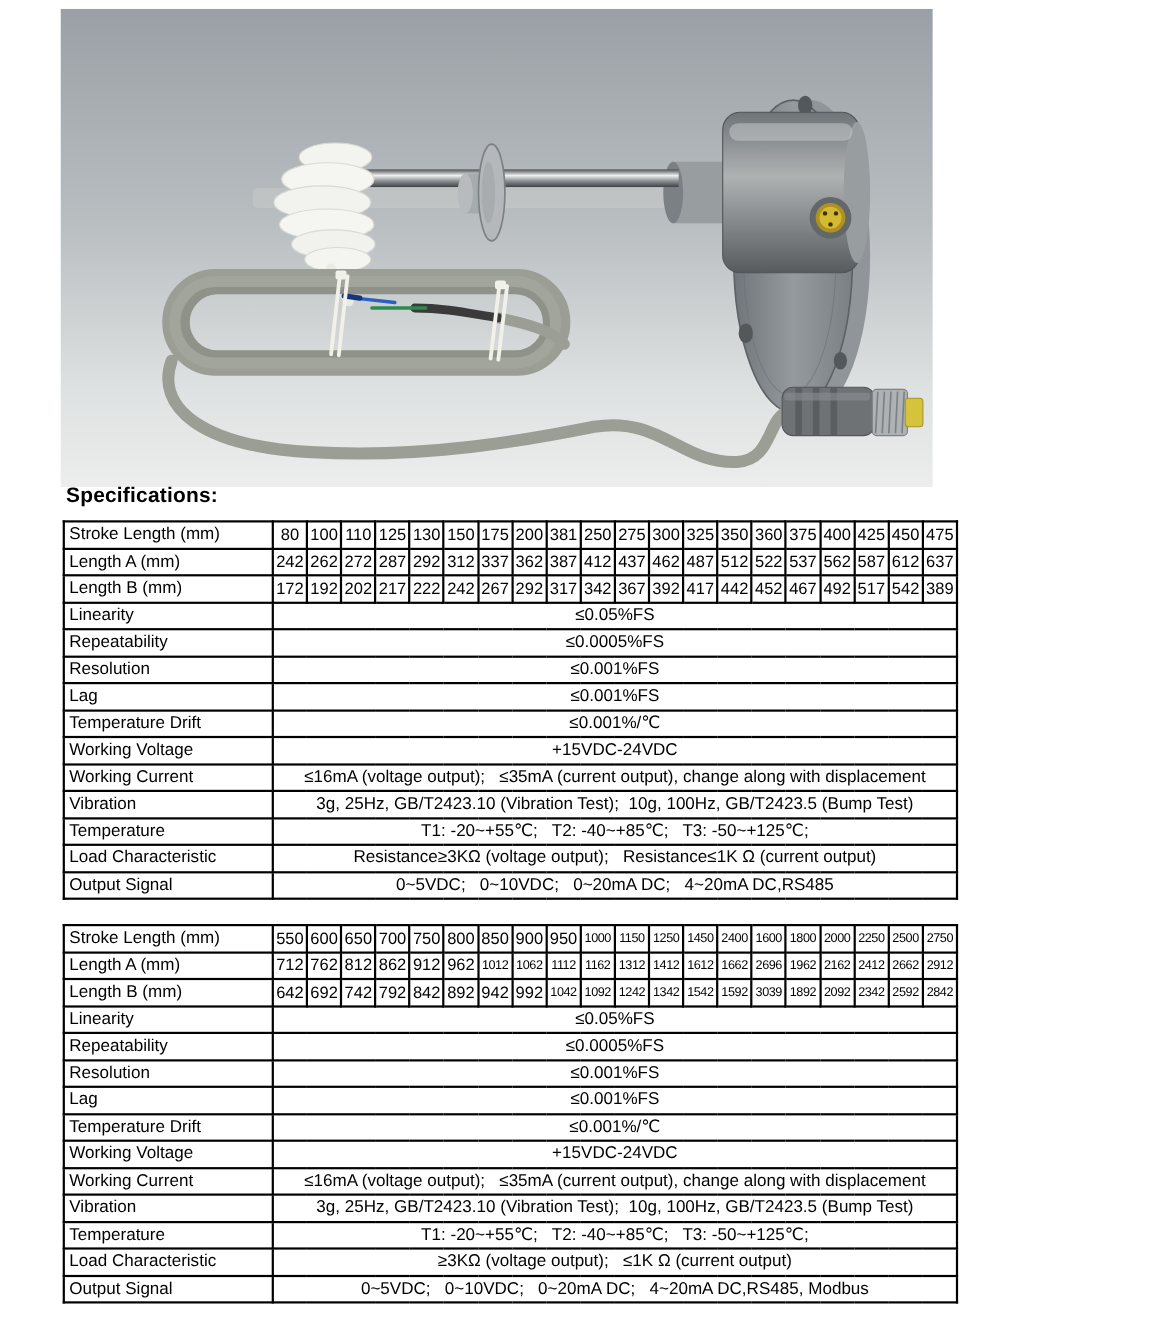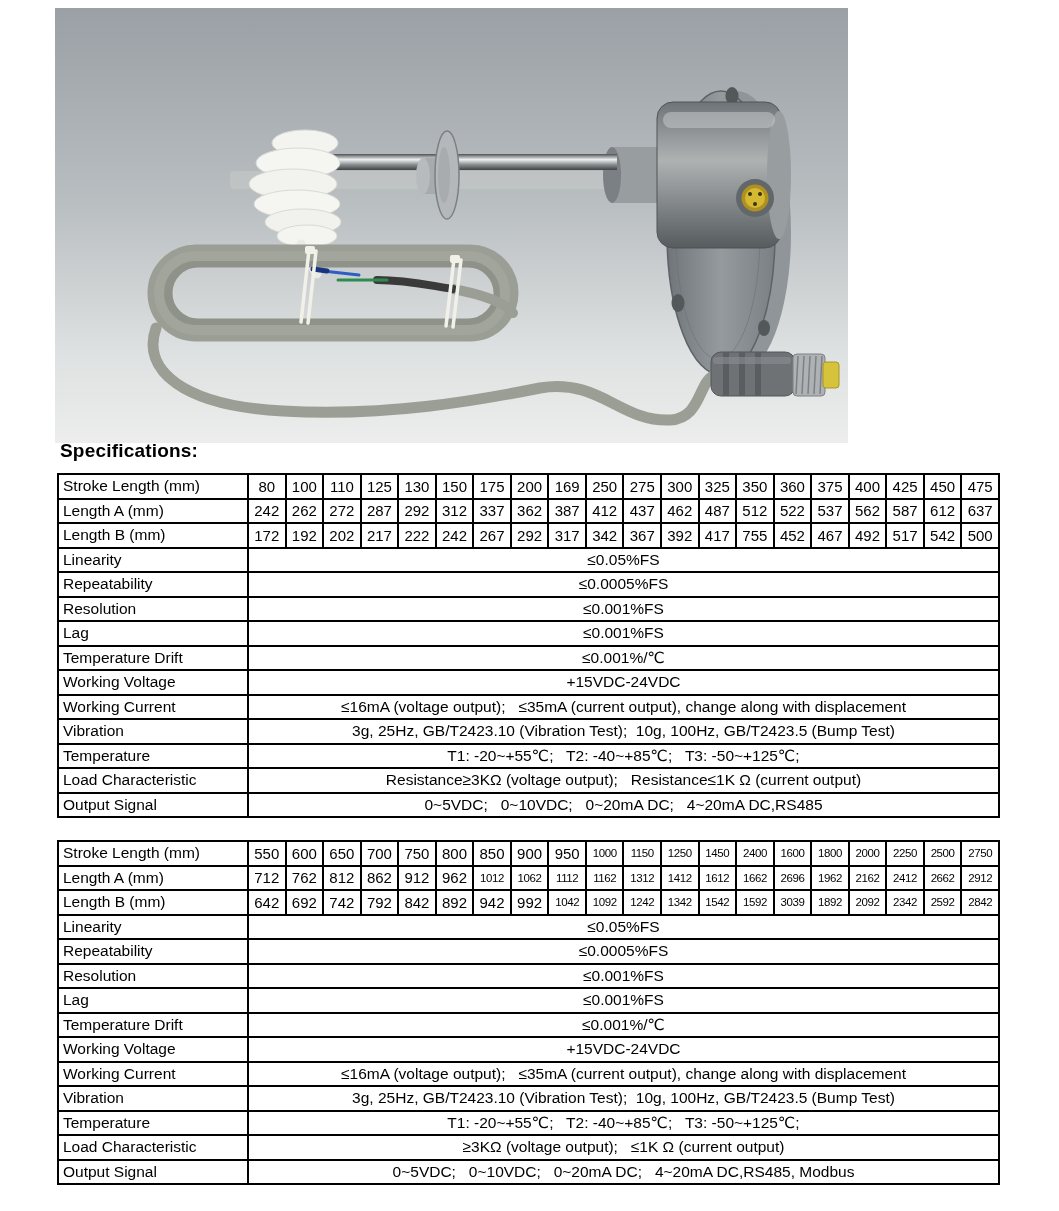--- a/index.html
+++ b/index.html
@@ -6,21 +6,21 @@
   body{
     width:1059px;height:1211px;background:#ffffff;position:relative;
     font-family:"Liberation Sans","DejaVu Sans",sans-serif;color:#000;
   }
   .photo-wrap{position:absolute;left:55px;top:8px;width:793px;height:435px;}
   .spec-heading{
     position:absolute;left:60px;top:440px;margin:0;
     font-size:19px;font-weight:bold;letter-spacing:0.2px;
   }
   table.spec{
-    position:absolute;left:57px;width:943px;
+    position:absolute;left:57px;width:814px;
     border-collapse:collapse;table-layout:fixed;
   }
   #spec-table-1{top:473px;}
   #spec-table-2{top:840px;}
   col.labelcol{width:190px;}
   td{border:2px solid #000;height:22.5px;overflow:hidden;vertical-align:middle;}
   td.label{font-size:15.5px;text-align:left;padding:0 2px 0 4px;white-space:nowrap;}
   td.num{font-size:15px;text-align:center;padding:0;}
   td.num.small{font-size:11.5px;letter-spacing:-0.4px;}
   td.span{font-size:15.5px;text-align:center;white-space:pre;padding:0;}
@@ -151,21 +151,21 @@
     <tr>
       <td class="label">Stroke Length (mm)</td>
         <td class="num">80</td>
         <td class="num">100</td>
         <td class="num">110</td>
         <td class="num">125</td>
         <td class="num">130</td>
         <td class="num">150</td>
         <td class="num">175</td>
         <td class="num">200</td>
-        <td class="num">169</td>
+        <td class="num">381</td>
         <td class="num">250</td>
         <td class="num">275</td>
         <td class="num">300</td>
         <td class="num">325</td>
         <td class="num">350</td>
         <td class="num">360</td>
         <td class="num">375</td>
         <td class="num">400</td>
         <td class="num">425</td>
         <td class="num">450</td>
@@ -202,27 +202,27 @@
         <td class="num">217</td>
         <td class="num">222</td>
         <td class="num">242</td>
         <td class="num">267</td>
         <td class="num">292</td>
         <td class="num">317</td>
         <td class="num">342</td>
         <td class="num">367</td>
         <td class="num">392</td>
         <td class="num">417</td>
-        <td class="num">755</td>
+        <td class="num">442</td>
         <td class="num">452</td>
         <td class="num">467</td>
         <td class="num">492</td>
         <td class="num">517</td>
         <td class="num">542</td>
-        <td class="num">500</td>
+        <td class="num">389</td>
       </tr>
 
     <tr>
       <td class="label">Linearity</td>
       <td class="span" colspan="20">≤0.05%FS</td>
       </tr>
     <tr>
       <td class="label">Repeatability</td>
       <td class="span" colspan="20">≤0.0005%FS</td>
       </tr>

